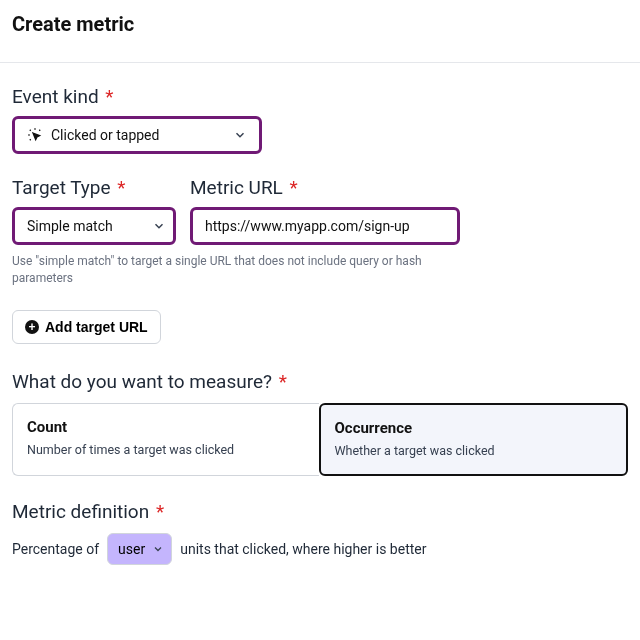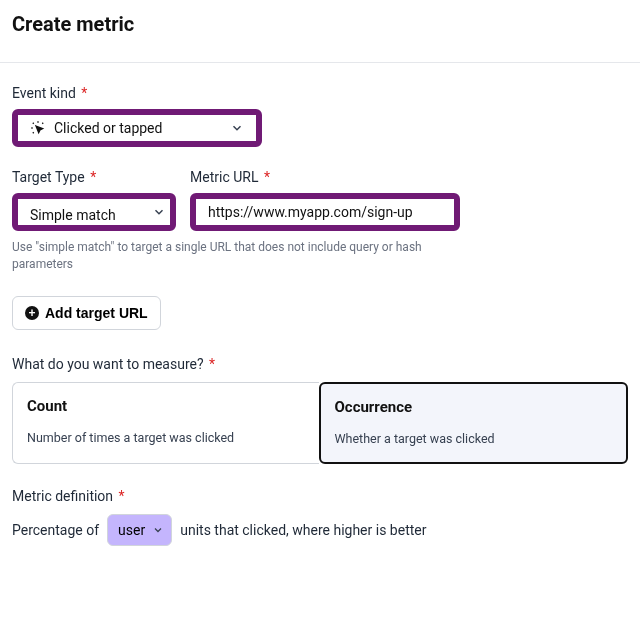--- a/index.html
+++ b/index.html
@@ -15,28 +15,28 @@
   .page-title {
     font-size: 20px;
     font-weight: 700;
     padding: 12px 12px 26px 12px;
     border-bottom: 1px solid #e5e7eb;
   }
   .form-area {
     padding: 22px 12px 12px 12px;
   }
   .field-label {
-    font-size: 14px;
+    font-size: 19px;
     color: #1f2937;
     margin-bottom: 8px;
     display: block;
   }
   .req { color: #dc2626; margin-left: 2px; }
   .control {
-    border: 6px solid #701a75;
+    border: 3px solid #701a75;
     border-radius: 6px;
     background: #fff;
     padding: 8px 12px;
     font-size: 14px;
     font-family: inherit;
     color: #111;
     height: 38px;
   }
   .select-wrap {
     position: relative;
@@ -112,21 +112,21 @@
   }
   .card:first-child { border-radius: 6px 0 0 6px; border-right: none; }
   .card:last-child { border-radius: 0 6px 6px 0; }
   .card.selected {
     border: 2px solid #111;
     background: #f3f5fb;
     border-radius: 6px;
     position: relative;
     z-index: 1;
   }
-  .card-title { font-weight: 700; font-size: 15px; margin-bottom: 15px; }
+  .card-title { font-weight: 700; font-size: 15px; margin-bottom: 6px; }
   .card-desc { font-size: 12.5px; color: #374151; }
   .metric-def-section { margin-top: 24px; }
   .metric-sentence {
     display: flex;
     align-items: center;
     gap: 8px;
     font-size: 14px;
     margin-top: 10px;
     color: #1f2937;
     flex-wrap: wrap;

